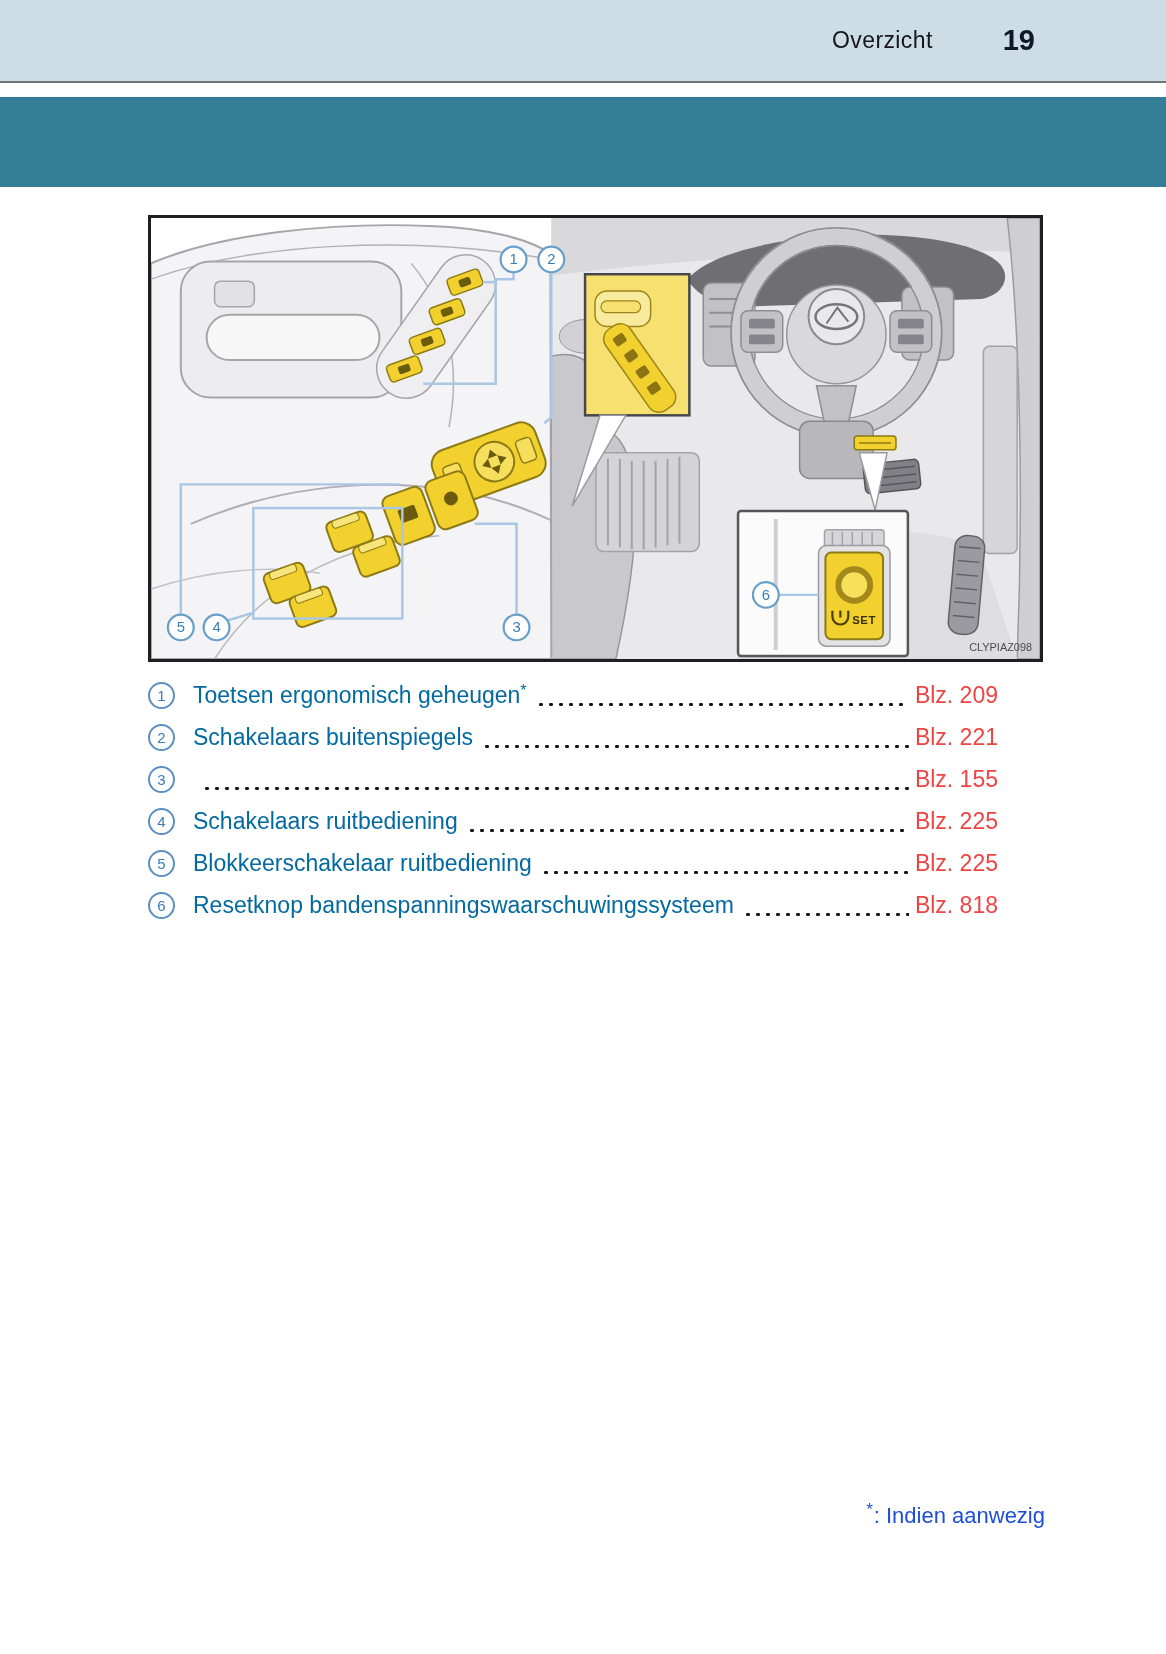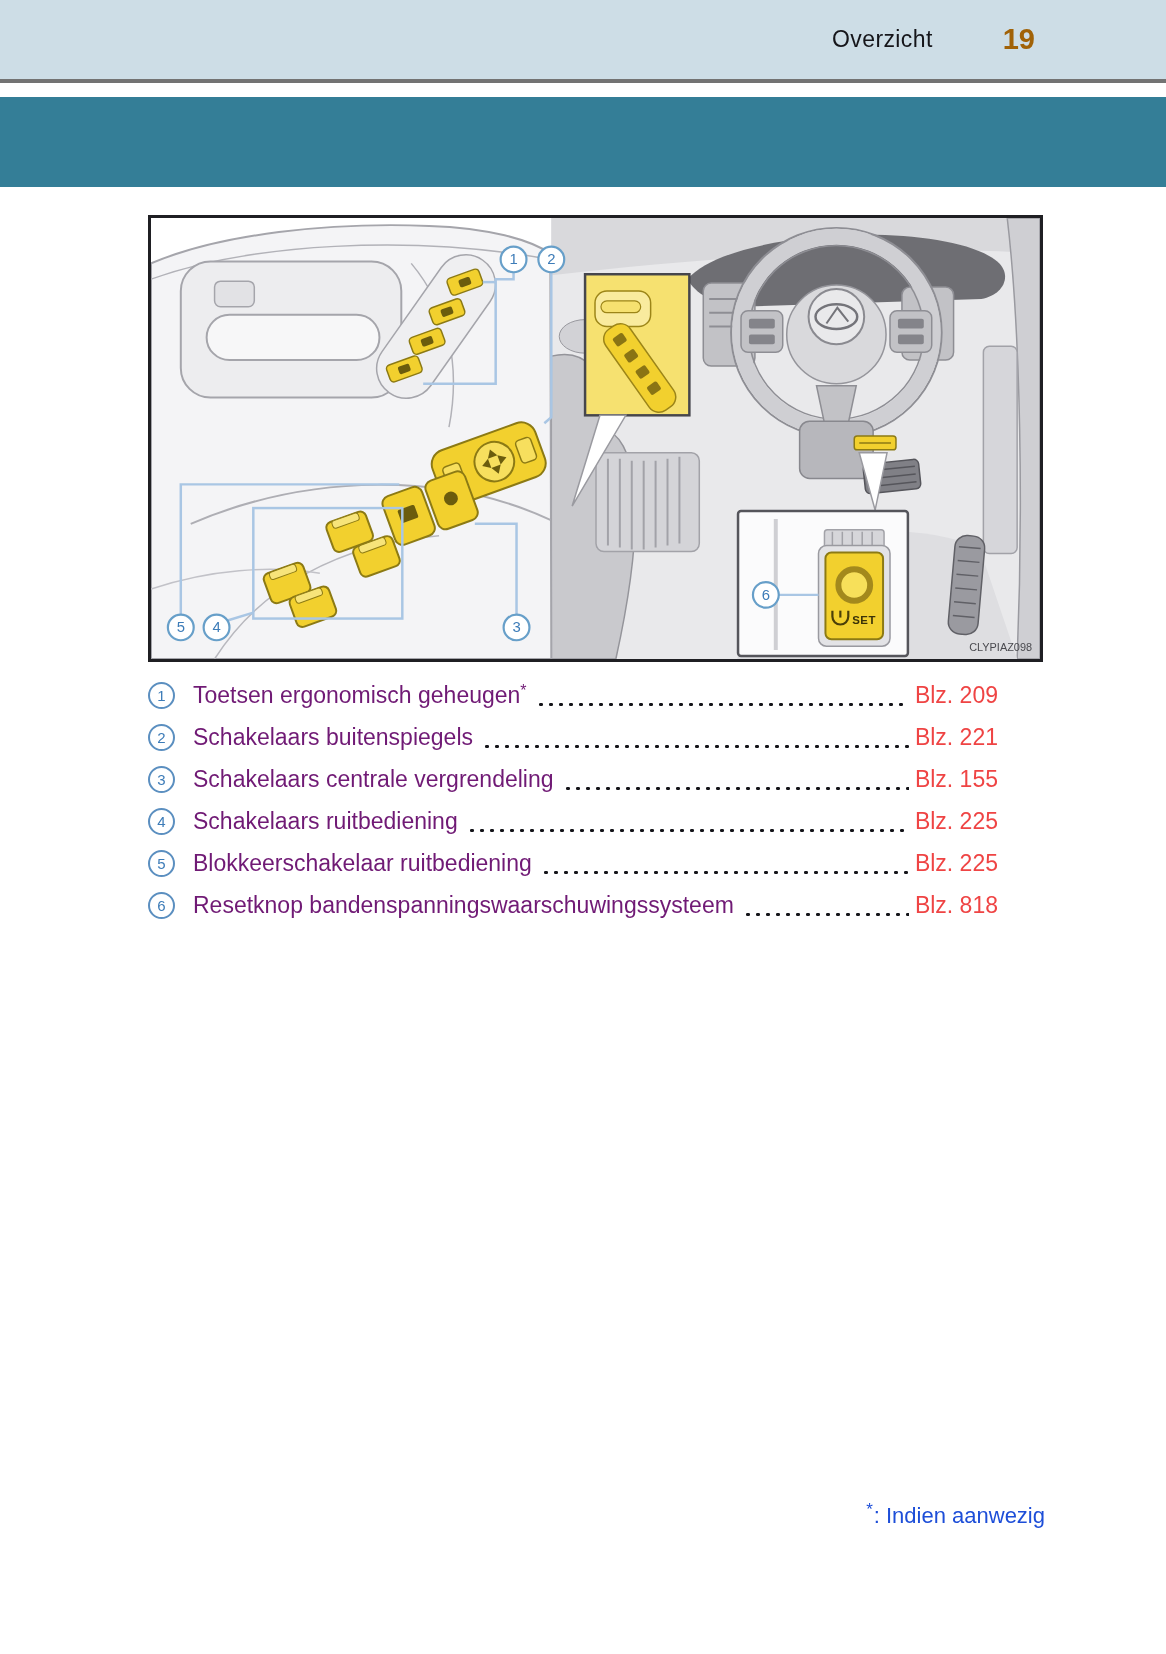--- a/index.html
+++ b/index.html
@@ -1,37 +1,37 @@
 <!DOCTYPE html>
 <html><head>
 <meta charset="utf-8">
 <style>
   html,body{margin:0;padding:0;background:#ffffff;}
   body{width:1166px;height:1654px;position:relative;font-family:"Liberation Sans",sans-serif;color:#111;}
   .page{position:relative;width:1166px;height:1654px;background:#fff;overflow:hidden;}
 
   
-  .band-light{position:absolute;left:0;top:0;width:1166px;height:83px;background:#cddde6;border-bottom:4px solid #737373;
+  .band-light{position:absolute;left:0;top:0;width:1166px;height:83px;background:#cddde6;border-bottom:2px solid #737373;
               display:flex;align-items:center;justify-content:flex-end;padding-right:131px;box-sizing:border-box;gap:70px;}
   .section-title{font-size:23px;letter-spacing:.4px;color:#15151a;}
-  .page-number{font-size:29px;font-weight:bold;color:#a16207;}
+  .page-number{font-size:29px;font-weight:bold;color:#0f172a;}
   .band-teal{position:absolute;left:0;top:97px;width:1166px;height:90px;background:#347e97;}
 
   
   .figure{position:absolute;left:148px;top:215px;width:895px;height:447px;border:3px solid #1f1f23;
           box-sizing:border-box;background:#ffffff;}
   .figure svg{display:block;}
   .figure text{font-family:"Liberation Sans",sans-serif;}
 
   
   .legend{position:absolute;left:148px;top:674px;width:895px;}
   .legend-row{display:flex;align-items:center;height:42px;padding-right:45px;}
   .callout{flex:0 0 auto;width:27px;height:27px;box-sizing:border-box;border:2px solid #5b8fc0;border-radius:50%;
            color:#3d7cb8;font-size:15px;line-height:23px;text-align:center;margin-right:18px;}
-  .legend-label{font-size:23px;color:#701a75;white-space:nowrap;text-align:center;}
+  .legend-label{font-size:23px;color:#0369a1;white-space:nowrap;text-align:center;}
   .legend-label sup{font-size:16px;vertical-align:7px;}
   .dots{flex:1 1 auto;height:5px;align-self:flex-end;margin:0 6px 9px 9px;
         background-image:radial-gradient(circle,#15151a 1.7px,transparent 2px);
         background-size:10px 5px;background-position:left center;background-repeat:repeat-x;}
   .legend-ref{font-size:23px;color:#ef4444;white-space:nowrap;}
 
   
   .footnote{position:absolute;right:121px;top:1500px;font-size:22px;color:#1d4ed8;}
   .footnote sup{font-size:17px;vertical-align:8px;margin-right:1px;}
 </style>
@@ -264,21 +264,20 @@
       <span class="legend-ref">Blz. 209</span>
     </div>
     <div class="legend-row">
       <span class="callout">2</span>
       <span class="legend-label"><span>Schakelaars buitenspiegels</span><sup></sup></span>
       <span class="dots"></span>
       <span class="legend-ref">Blz. 221</span>
     </div>
     <div class="legend-row">
       <span class="callout">3</span>
-      <span class="legend-label"><span>Schakelaars centrale vergrendeling</span><sup></sup></span>
       <span class="dots"></span>
       <span class="legend-ref">Blz. 155</span>
     </div>
     <div class="legend-row">
       <span class="callout">4</span>
       <span class="legend-label"><span>Schakelaars ruitbediening</span><sup></sup></span>
       <span class="dots"></span>
       <span class="legend-ref">Blz. 225</span>
     </div>
     <div class="legend-row">

